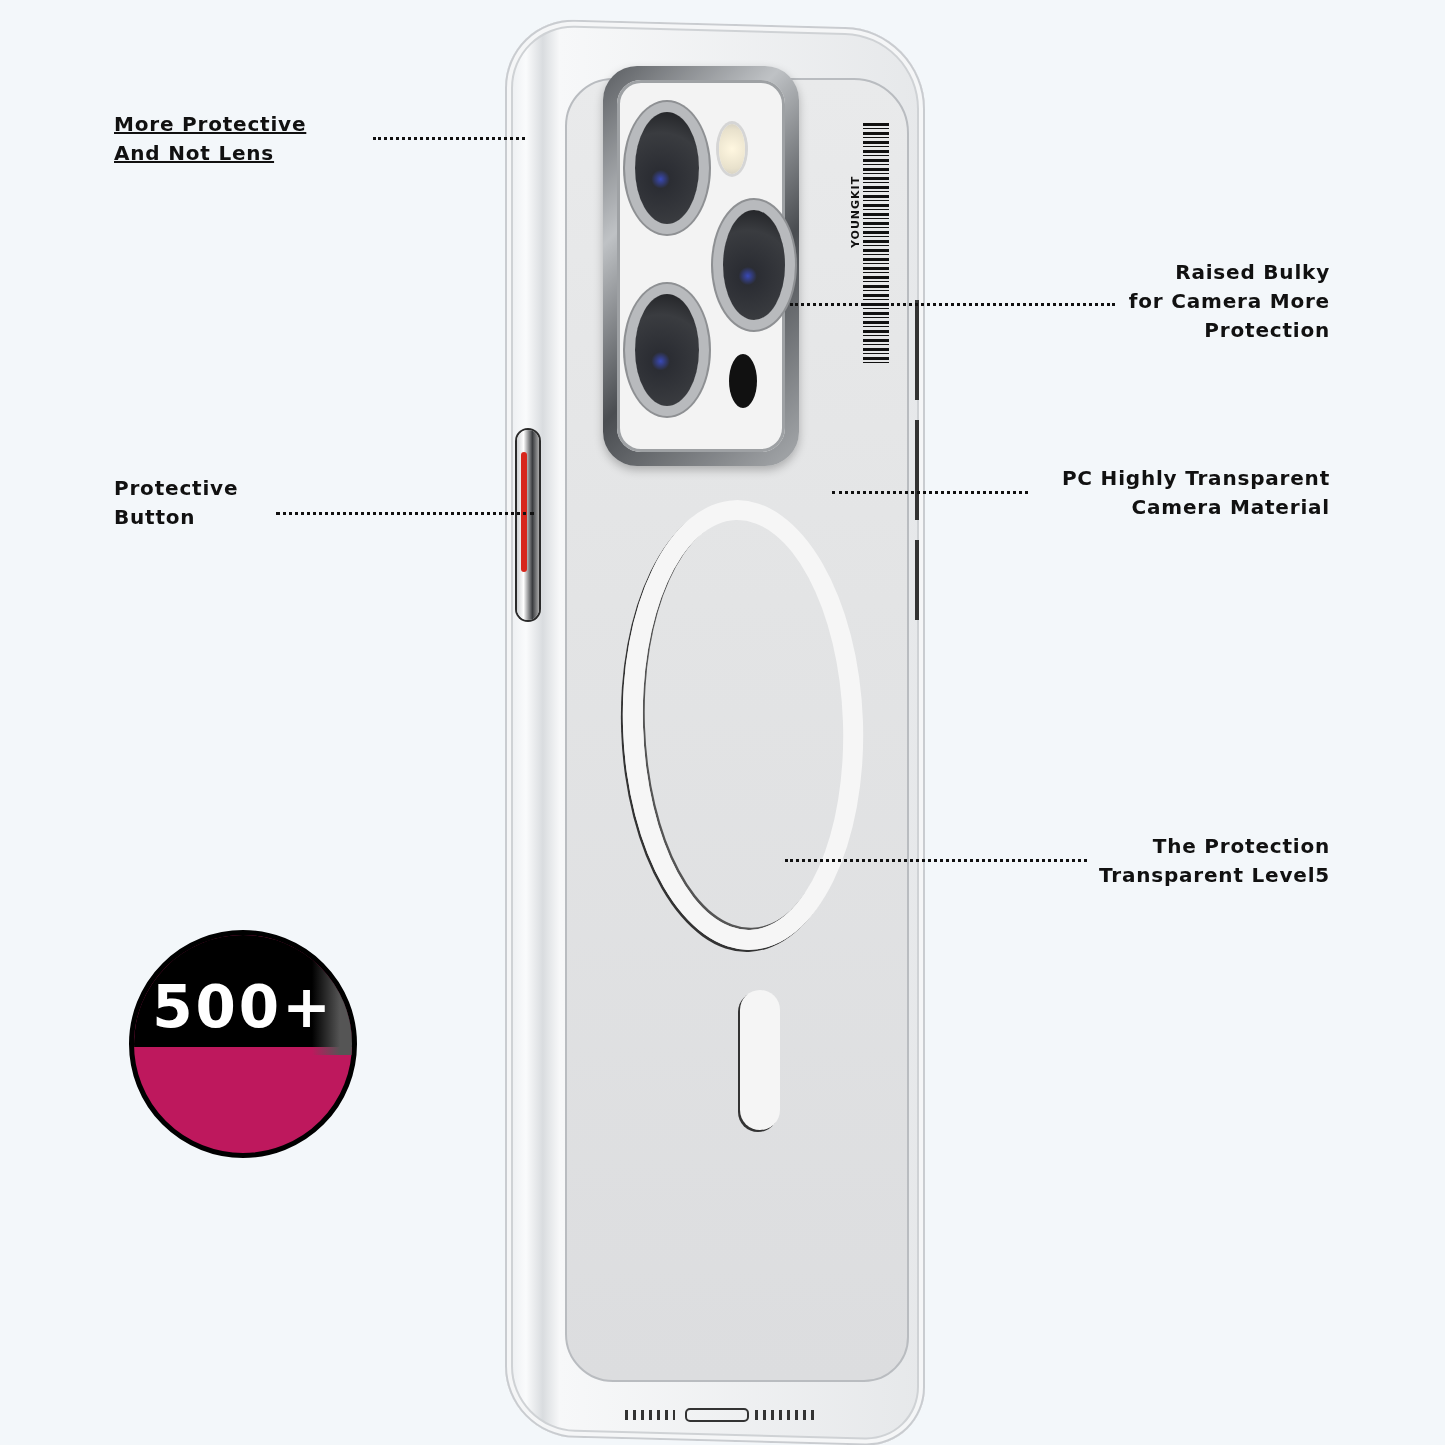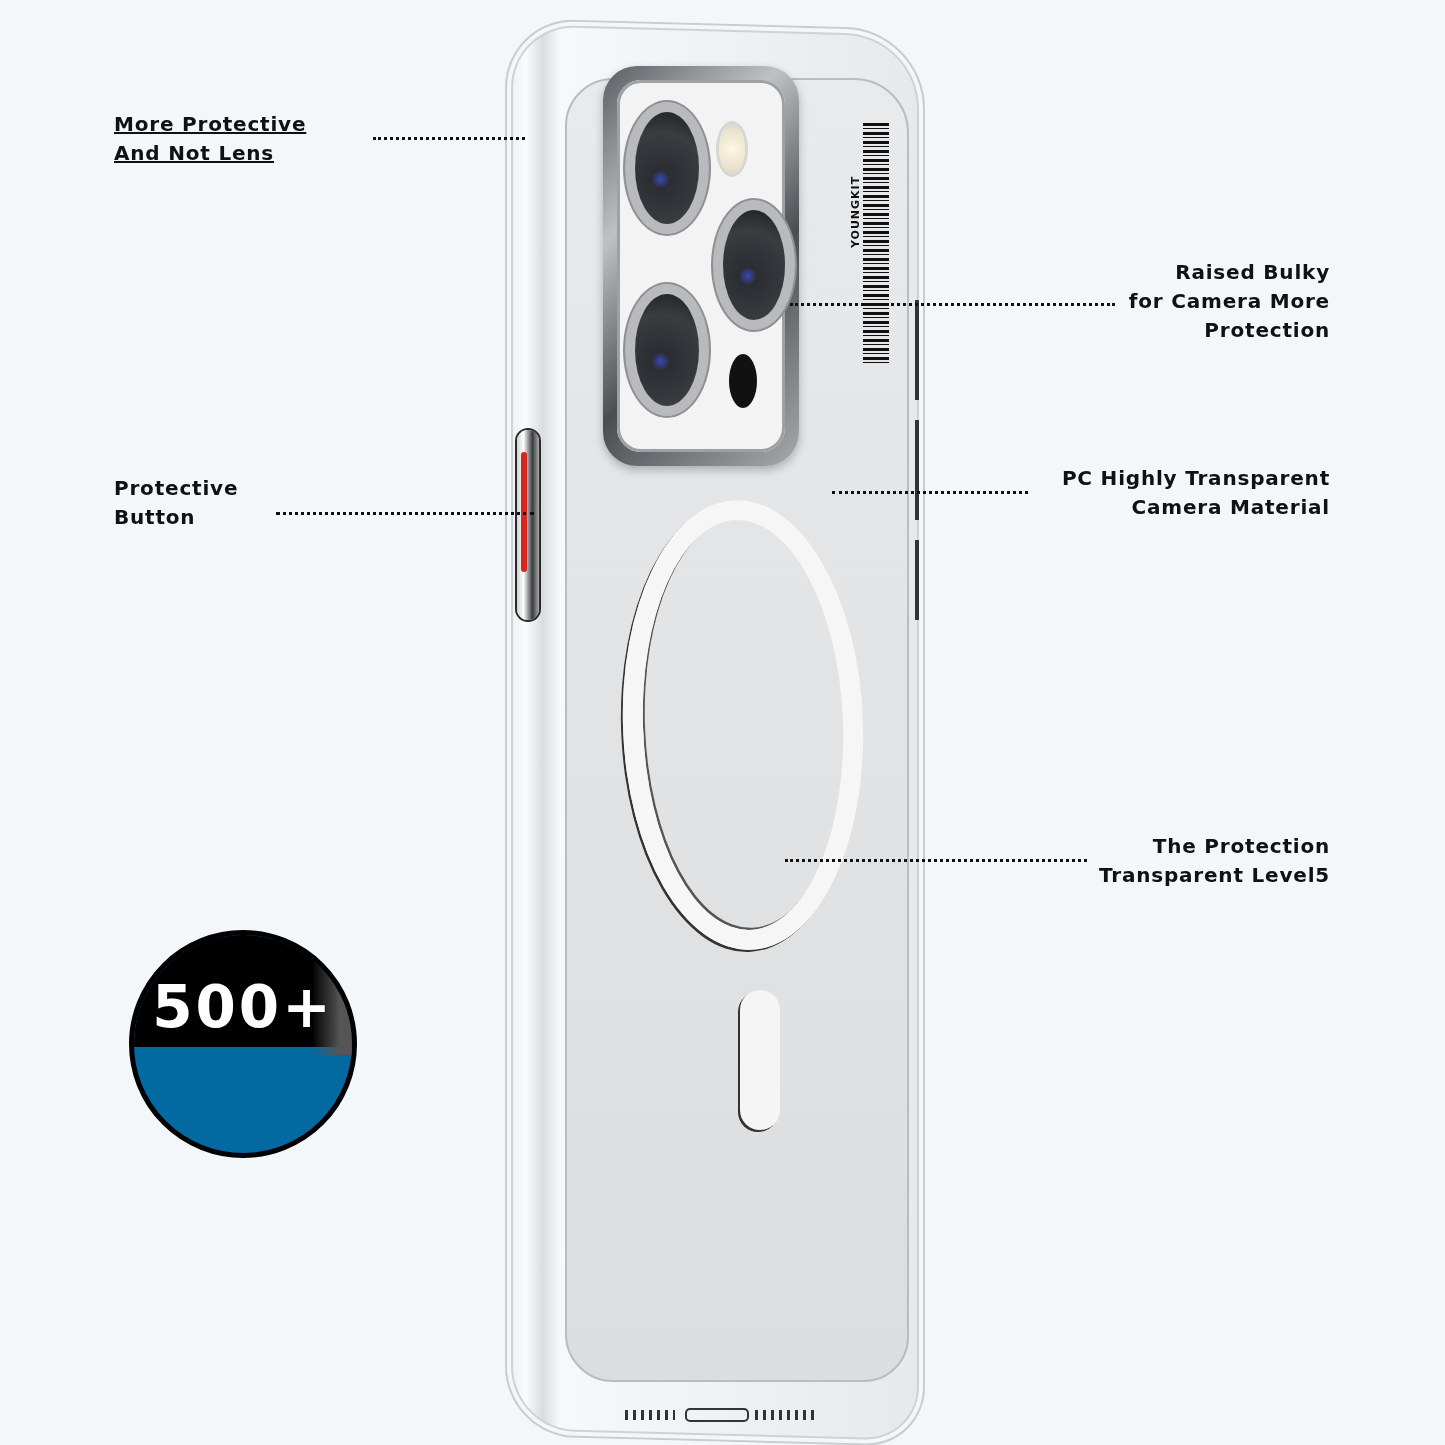--- a/index.html
+++ b/index.html
@@ -169,21 +169,21 @@
     }
     
     #badge {
       position: absolute;
       left: 129px; top: 930px;
       width: 228px; height: 228px;
       border-radius: 50%;
       border: 5px solid #000;
       box-sizing: border-box;
       overflow: hidden;
-      background: #0369a1;
+      background: #be185d;
     }
     .badge-top {
       position: absolute;
       left: 0; top: 0;
       width: 100%; height: 112px;
       background: #000;
     }
     .badge-top-sheen {
       position: absolute;
       right: 0; top: 20px;

